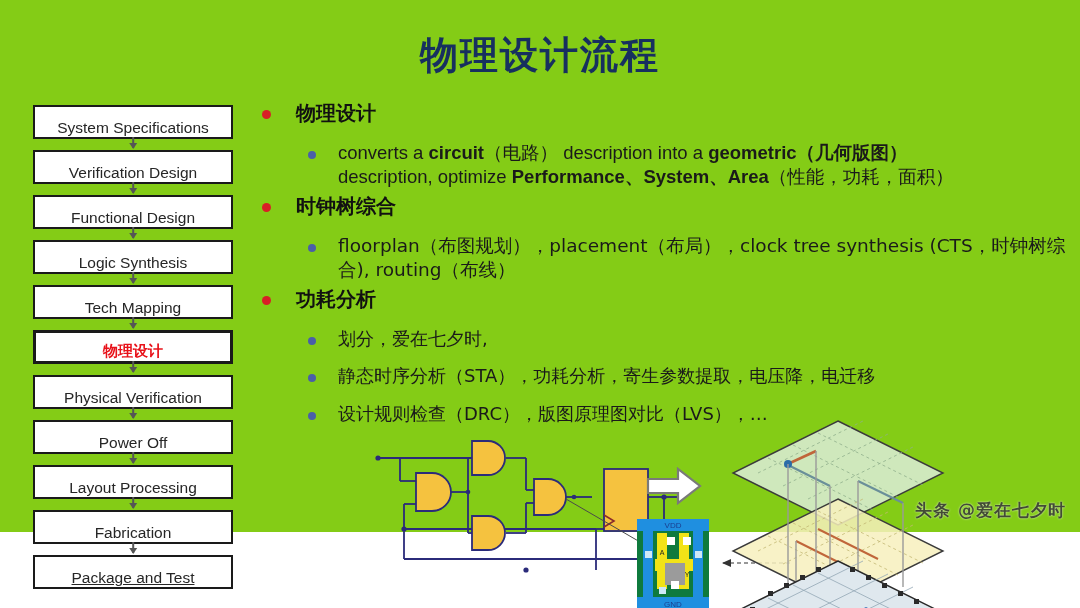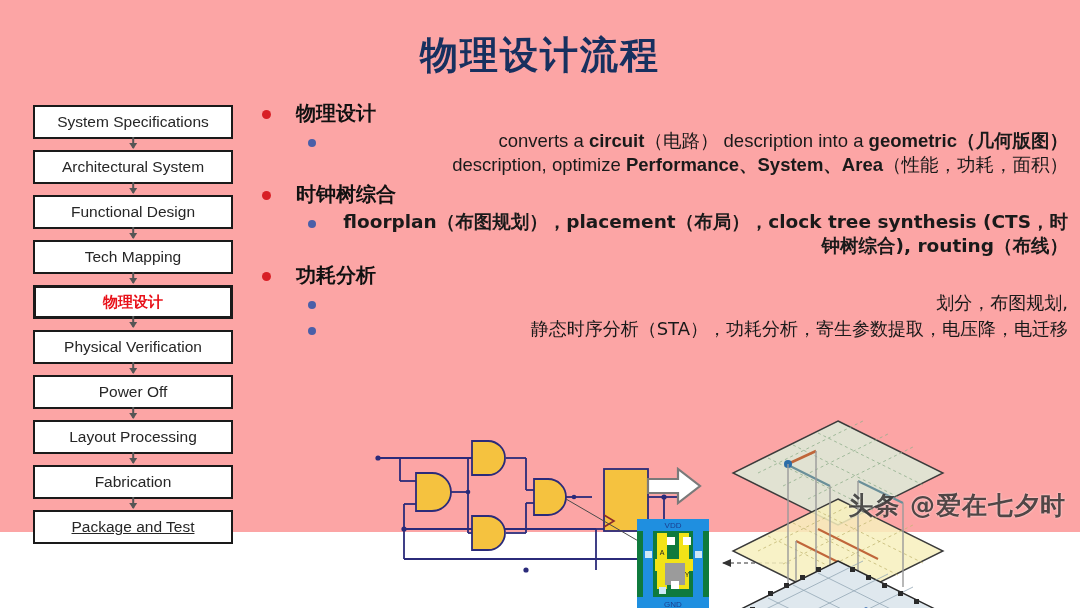--- a/index.html
+++ b/index.html
@@ -2,39 +2,39 @@
 <html><head>
 <meta charset="utf-8">
 <style>
   * { margin:0; padding:0; box-sizing:border-box; }
   html, body {
     width:1080px; height:608px;
     background:#ffffff;
     font-family:"Liberation Sans","DejaVu Sans",sans-serif;
     overflow:hidden;
   }
-  #slide { position:relative; width:1080px; height:532px; background:#fca5a5; }
+  #slide { position:relative; width:1080px; height:532px; background:#84cc16; }
 
   
   #slide-title {
     position:absolute; left:0; top:30px; width:1080px;
     text-align:center;
     font-size:38px; font-weight:bold; letter-spacing:2px;
     color:#17305f;
     font-family:"DejaVu Sans","Liberation Sans",sans-serif;
   }
 
   
   #flowchart { position:absolute; left:33px; top:105px; width:200px; }
   .flow-box {
     position:relative;
     width:200px; height:34px;
     border:2.5px solid #1a1a1a;
     background:#fff;
-    display:flex; align-items:center; justify-content:center;
+    display:flex; align-items:flex-end; justify-content:center;
     font-size:15.5px; color:#262626;
     font-family:"Liberation Sans","DejaVu Sans",sans-serif;
     margin-bottom:11px;
   }
   .flow-box.highlight {
     border-width:3px;
     color:#e8121a; font-weight:bold;
     font-family:"DejaVu Sans","Liberation Sans",sans-serif;
     font-size:15px;
   }
@@ -58,64 +58,68 @@
   .lvl1 > .b1 {
     position:absolute; left:4px; top:10px;
     width:9px; height:9px; border-radius:50%;
     background:#d81f26;
   }
   .lvl1-text {
     font-size:20px; font-weight:bold; color:#111;
     font-family:"DejaVu Sans","Liberation Sans",sans-serif;
     line-height:1.35;
   }
-  .lvl2 { position:relative; padding-left:80px; margin-top:2px; margin-bottom:3px;text-align:right; }
+  .lvl2 { position:relative; padding-left:80px; margin-top:14px; margin-bottom:3px; }
   .lvl2 > .b2 {
     position:absolute; left:50px; top:10px;
     width:8px; height:8px; border-radius:50%;
     background:#4a5fa8;
   }
   .lvl2-text {
     font-size:18.5px; color:#1a1a1a; line-height:1.32;
     font-family:"Liberation Sans","DejaVu Sans",sans-serif;
   }
   .lvl2-text.cn { font-family:"DejaVu Sans","Liberation Sans",sans-serif; font-size:18px; }
   .lvl2-text b { font-weight:bold; }
-  .lvl2-text.allbold { font-weight:bold; font-family:"DejaVu Sans","Liberation Sans",sans-serif; }
+  .lvl2-text.allbold { font-weight:normal; font-family:"DejaVu Sans","Liberation Sans",sans-serif; }
 
   
   #figure { position:absolute; left:360px; top:411px; width:600px; height:210px; }
 
   
   #watermark {
     position:absolute; right:14px; bottom:10px;
-    font-size:25px; font-weight:bold; color:#3a3a3a;
+    font-size:17px; font-weight:bold; color:#3a3a3a;
     font-family:"DejaVu Sans","Liberation Sans",sans-serif;
     opacity:.88; letter-spacing:1px;
     text-shadow:0 0 2px rgba(255,255,255,.9);
   }
 </style>
 </head>
 <body>
 
 <div id="slide">
 
   <div id="slide-title">物理设计流程</div>
 
   <div id="flowchart">
     <div class="flow-box">
       <span>System Specifications</span>
       <span class="flow-arrow"></span>
     </div>
     <div class="flow-box">
-      <span>Architectural System</span>
+      <span>Verification Design</span>
       <span class="flow-arrow"></span>
     </div>
     <div class="flow-box">
       <span>Functional  Design</span>
+      <span class="flow-arrow"></span>
+    </div>
+    <div class="flow-box">
+      <span>Logic Synthesis</span>
       <span class="flow-arrow"></span>
     </div>
     <div class="flow-box">
       <span>Tech Mapping</span>
       <span class="flow-arrow"></span>
     </div>
     <div class="flow-box highlight">
       <span>物理设计</span>
       <span class="flow-arrow"></span>
     </div>
@@ -162,25 +166,29 @@
       <span class="b2"></span>
       <div class="lvl2-text allbold">floorplan（布图规划），placement（布局），clock tree synthesis (CTS，时钟树综合), routing（布线）</div>
     </div>
 
     <div class="lvl1">
       <span class="b1"></span>
       <div class="lvl1-text">功耗分析</div>
     </div>
     <div class="lvl2">
       <span class="b2"></span>
-      <div class="lvl2-text cn">划分，布图规划,</div>
+      <div class="lvl2-text cn">划分，爱在七夕时,</div>
     </div>
     <div class="lvl2">
       <span class="b2"></span>
       <div class="lvl2-text cn">静态时序分析（STA），功耗分析，寄生参数提取，电压降，电迁移</div>
+    </div>
+    <div class="lvl2">
+      <span class="b2"></span>
+      <div class="lvl2-text cn">设计规则检查（DRC），版图原理图对比（LVS），…</div>
     </div>
   </div>
 
   <div id="figure">
     <svg width="600" height="210" viewBox="0 0 600 210">
 
       <g stroke="#2b2b7a" stroke-width="1.8" fill="none">
 
         <circle cx="18" cy="47" r="2.6" fill="#2b2b7a" stroke="none"></circle>
         <circle cx="44" cy="118" r="2.6" fill="#2b2b7a" stroke="none"></circle>

